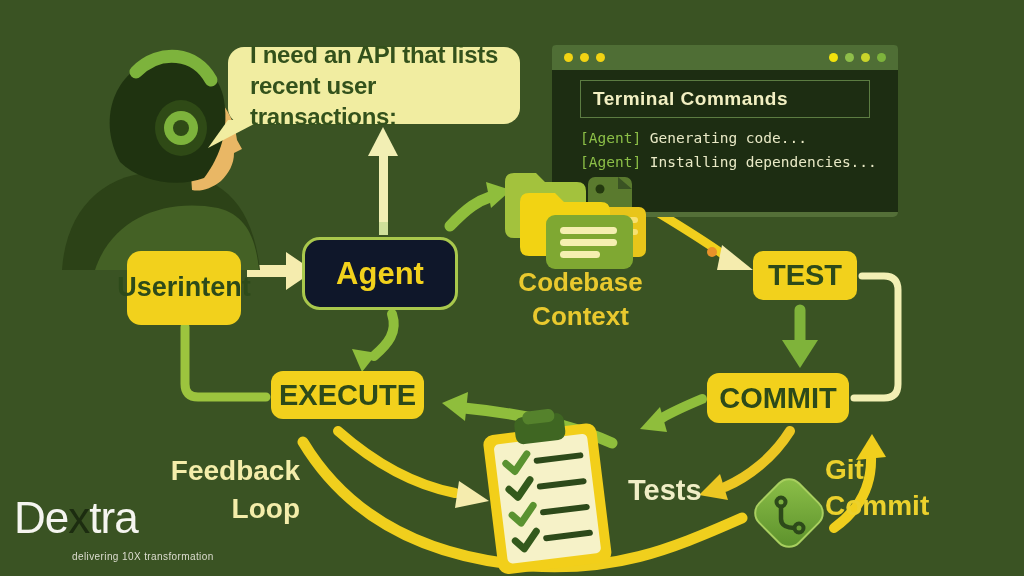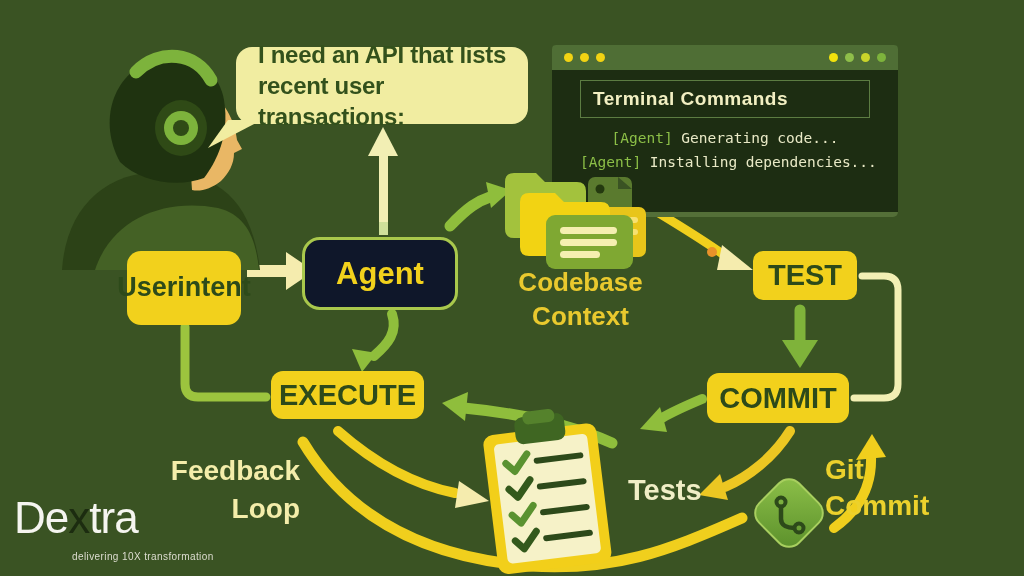--- a/index.html
+++ b/index.html
@@ -5,37 +5,37 @@
   html,body{margin:0;padding:0;}
   #canvas{
     position:relative;width:1024px;height:576px;overflow:hidden;
     background:#3a5323;font-family:"Liberation Sans",sans-serif;
   }
   .abs{position:absolute;}
   svg{display:block;}
 
   
   .bubble{
-    left:236px;top:47px;width:292px;height:77px;background:#f1eda1;
+    left:228px;top:47px;width:292px;height:77px;background:#f1eda1;
     border-radius:16px;display:flex;flex-direction:column;justify-content:center;
     padding-left:22px;box-sizing:border-box;
   }
   .bubble div{font-size:24px;font-weight:bold;color:#33511c;line-height:1.3;letter-spacing:-0.3px;}
 
   
   .terminal{left:552px;top:45px;width:346px;height:172px;border-radius:5px;
     background:#1d2d12;border-bottom:5px solid #546f38;box-sizing:border-box;}
   .term-bar{height:25px;background:#4f6e35;border-radius:4px 4px 0 0;
     display:flex;align-items:center;padding:0 12px;box-sizing:border-box;}
   .dot{width:9px;height:9px;border-radius:50%;margin-right:7px;}
   .term-bar .spacer{flex:1;}
   .term-body{padding:10px 28px;}
   .term-title{border:1px solid #5c7c42;padding:7px 12px;margin-bottom:12px;
     font-size:19px;font-weight:bold;color:#f2efc2;letter-spacing:.5px;}
-  .term-line{font-family:"DejaVu Sans Mono",monospace;font-size:14.5px;margin:8px 0;white-space:nowrap;text-align:center;}
+  .term-line{font-family:"DejaVu Sans Mono",monospace;font-size:14.5px;margin:8px 0;white-space:nowrap;}
   .term-line .prefix{color:#8cbf47;}
   .term-line .msg{color:#e9e9c6;}
 
   
   .node{
     position:absolute;background:#f2d11c;border-radius:12px;color:#2d4a1a;
     font-weight:bold;display:flex;flex-direction:row;align-items:center;
     justify-content:center;text-align:right;
   }
   .node-user{left:127px;top:251px;width:114px;height:74px;font-size:27px;line-height:1.15;border-radius:14px;}

